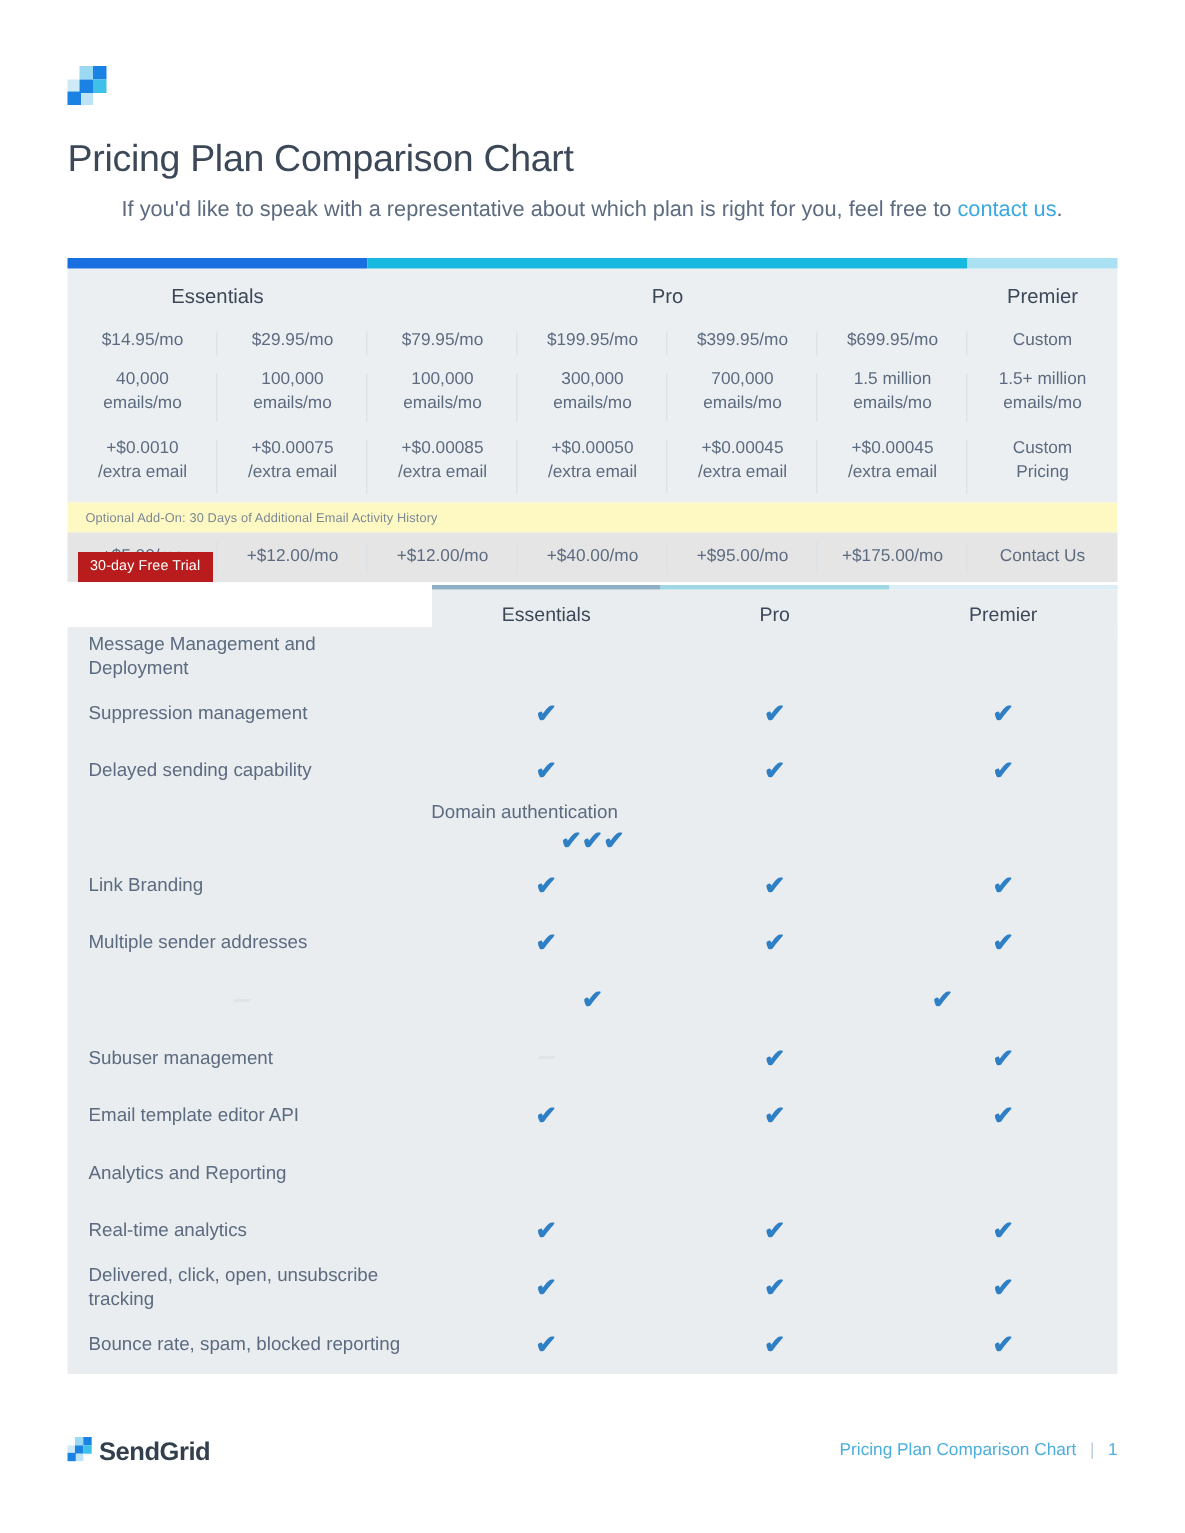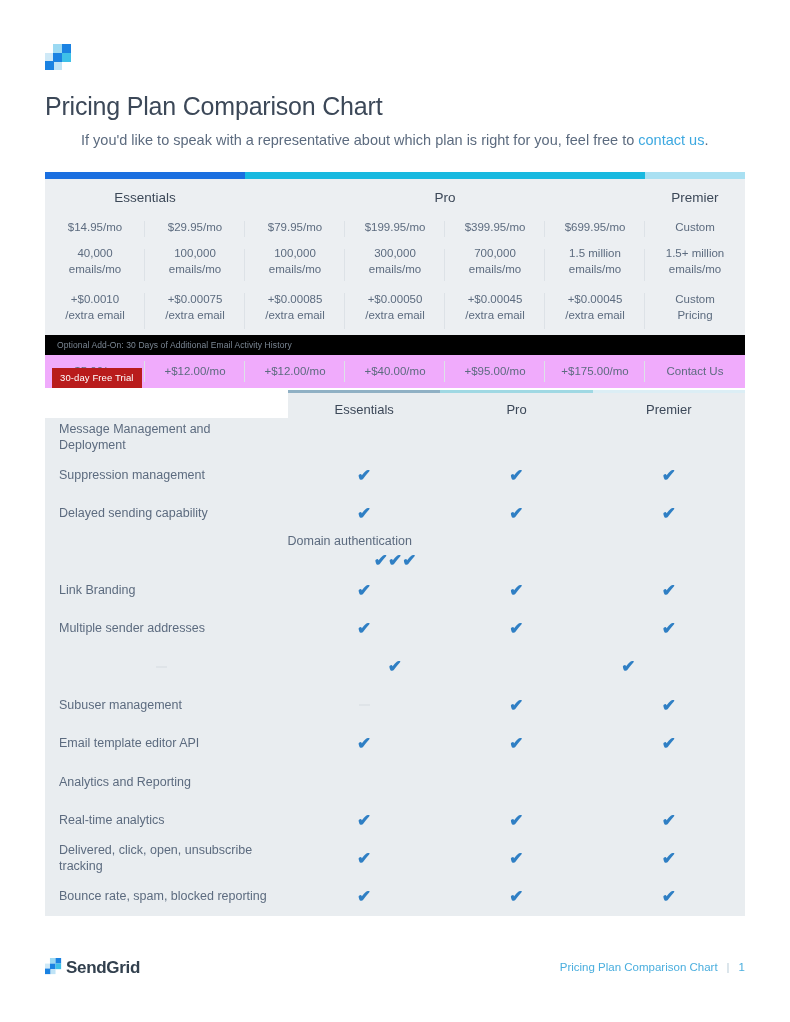--- a/index.html
+++ b/index.html
@@ -56,24 +56,24 @@
   }
   .pcell.sep::after {
     content: ""; position: absolute; right: 0; top: 6px; bottom: 6px;
     width: 1px; background: #dde2e7;
   }
   .row-price .pcell { font-size: 11.5px; padding: 6px 0 10px; }
   .row-vol .pcell { font-size: 11.5px; padding: 2px 0 10px; line-height: 16px; }
   .row-extra .pcell { font-size: 11.5px; padding: 4px 0 12px; line-height: 16px; }
 
   .addon-band {
-    background: #000000; width: 100%; padding: 5px 0 5px 12px;
+    background: #fef9c3; width: 100%; padding: 5px 0 5px 12px;
     font-size: 8.5px; color: #7b8794; letter-spacing: 0.1px;
   }
-  .row-addon { display: flex; width: 100%; background:#f0abfc; }
+  .row-addon { display: flex; width: 100%; background:#e5e5e5; }
   .row-addon .pcell { font-size: 11.5px; padding: 10px 0 11px; }
 
   .trial-badge {
     position: absolute; left: 52px; top: 368px;
     background: #b91c1c; color: #fff;
     font-size: 9.5px; padding: 4px 8px 5px;
     letter-spacing: 0.1px;
   }
 
   

